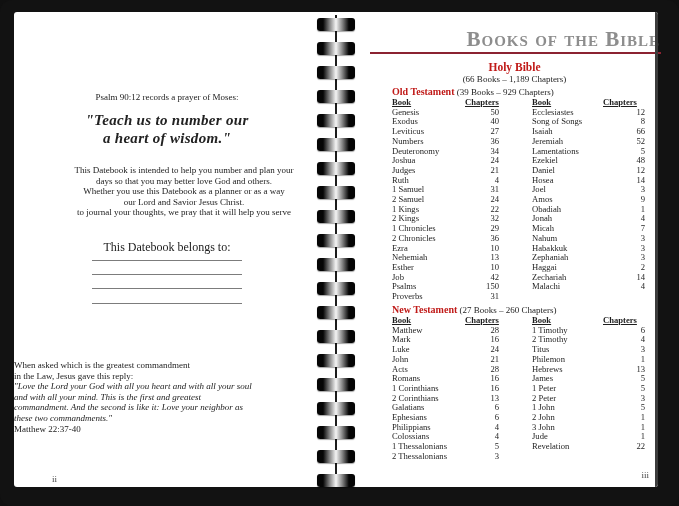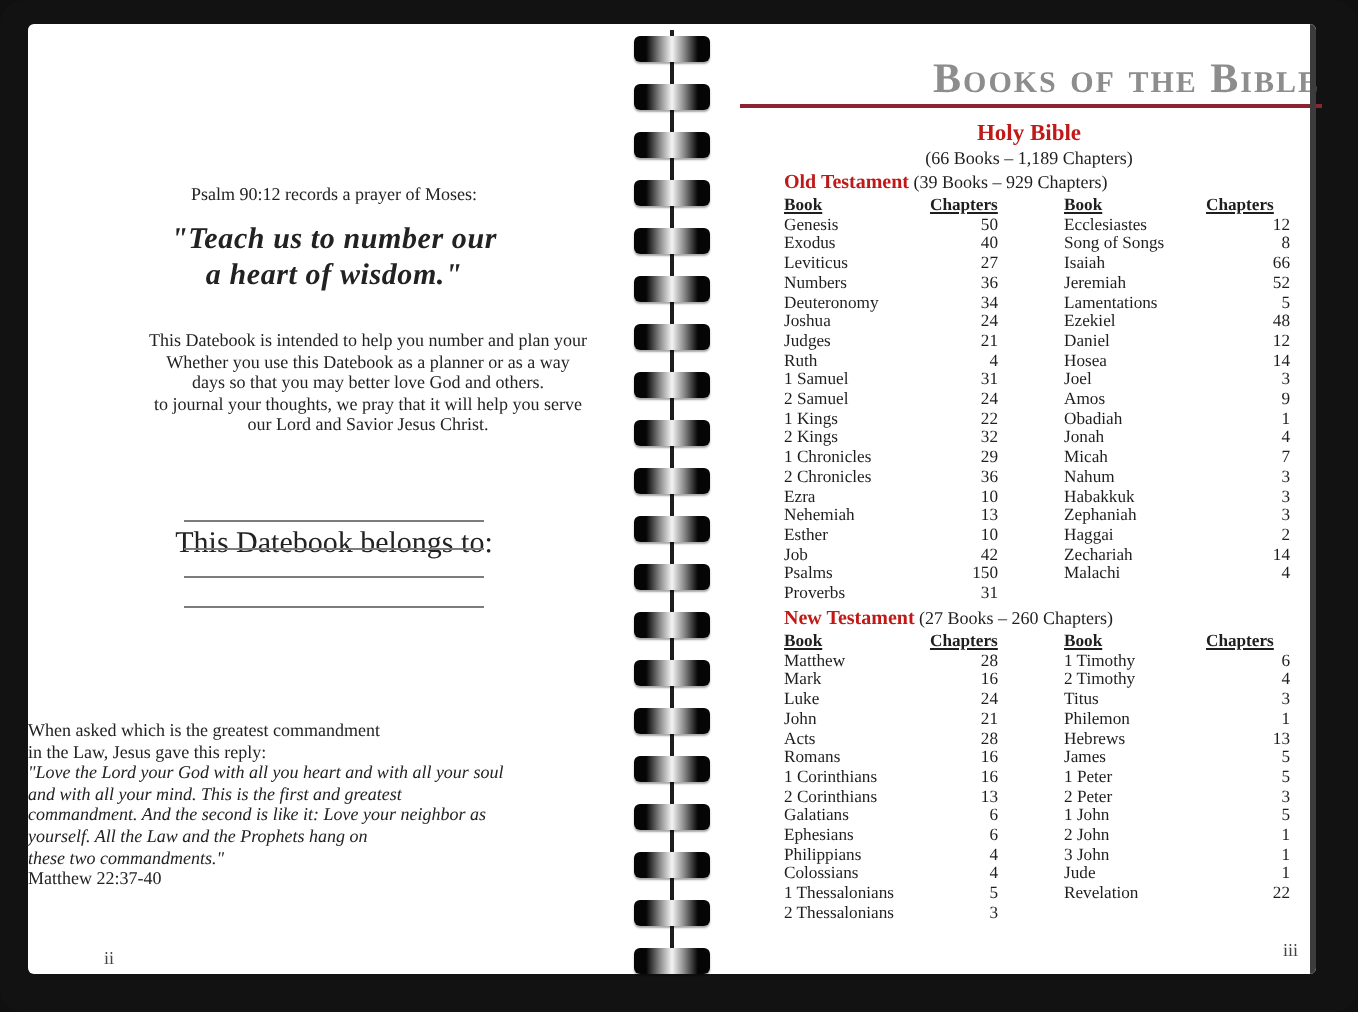--- a/index.html
+++ b/index.html
@@ -17,21 +17,21 @@
   .coil{position:absolute;left:13px;width:38px;height:13px;border-radius:3px;
     background:linear-gradient(90deg,#050505 0%,#050505 16%,#8a8a8a 34%,#f4f4f4 50%,#8a8a8a 66%,#050505 84%,#050505 100%);
     box-shadow:0 1px 1px rgba(0,0,0,.35);}
 
   
   .page-left{position:absolute;left:0;top:0;width:306px;height:100%;color:#222;}
   .psalm-intro{position:absolute;top:80px;left:0;right:0;text-align:center;font-size:9px;}
   .moses-quote{position:absolute;top:99px;left:0;right:0;text-align:center;
     font-style:italic;font-weight:bold;font-size:15px;line-height:18px;letter-spacing:.3px;}
   .datebook-intro{position:absolute;top:153px;left:0;right:0;text-align:center;font-size:9px;line-height:10.6px;margin-left:34px;}
-  .belongs-label{position:absolute;top:228px;left:0;right:0;text-align:center;font-size:15px;margin-top:24px;}
+  .belongs-label{position:absolute;top:228px;left:0;right:0;text-align:center;font-size:12px;}
   .sig-line{position:absolute;left:78px;width:150px;height:1px;background:#7c7c7c;}
   .sig-1{top:248px;} .sig-2{top:262px;} .sig-3{top:276px;} .sig-4{top:291px;}
   .commandment{position:absolute;top:348px;left:0;right:0;text-align:left;font-size:9px;line-height:10.6px;}
   .commandment-quote{font-style:italic;}
   .commandment-ref{margin-top:0;}
   .pagenum{position:absolute;font-size:9px;color:#444;}
   .pagenum-left{left:38px;top:462px;}
 
   
   .page-right{position:absolute;left:354px;top:0;width:293px;height:100%;color:#1e1e1e;}
@@ -58,40 +58,39 @@
   <div class="paper">
 
     <div class="page-left">
       <div class="psalm-intro">Psalm 90:12 records a prayer of Moses:</div>
       <div class="moses-quote">
           <div>"Teach us to number our</div>
           <div>a heart of wisdom."</div>
         </div>
       <div class="datebook-intro">
           <div>This Datebook is intended to help you number and plan your</div>
+          <div>days so that you may better love God and others.</div>
           <div>Whether you use this Datebook as a planner or as a way</div>
-          <div>days so that you may better love God and others.</div>
+          <div>our Lord and Savior Jesus Christ.</div>
           <div>to journal your thoughts, we pray that it will help you serve</div>
-          <div>our Lord and Savior Jesus Christ.</div>
         </div>
       <div class="belongs-label">This Datebook belongs to:</div>
       <div class="sig-line sig-1"></div>
       <div class="sig-line sig-2"></div>
       <div class="sig-line sig-3"></div>
       <div class="sig-line sig-4"></div>
       <div class="commandment">
         <div>
             <div>When asked which is the greatest commandment</div>
             <div>in the Law, Jesus gave this reply:</div>
           </div>
         <div class="commandment-quote">
             <div>"Love the Lord your God with all you heart and with all your soul</div>
             <div>and with all your mind. This is the first and greatest</div>
             <div>commandment. And the second is like it: Love your neighbor as</div>
-            <div>yourself. All the Law and the Prophets hang on</div>
             <div>these two commandments."</div>
           </div>
         <div class="commandment-ref">Matthew 22:37-40</div>
       </div>
       <div class="pagenum pagenum-left">ii</div>
     </div>
 
     <div class="spine">
       <div class="spine-line"></div>
     <div class="coil" style="top: 6px;"></div>

